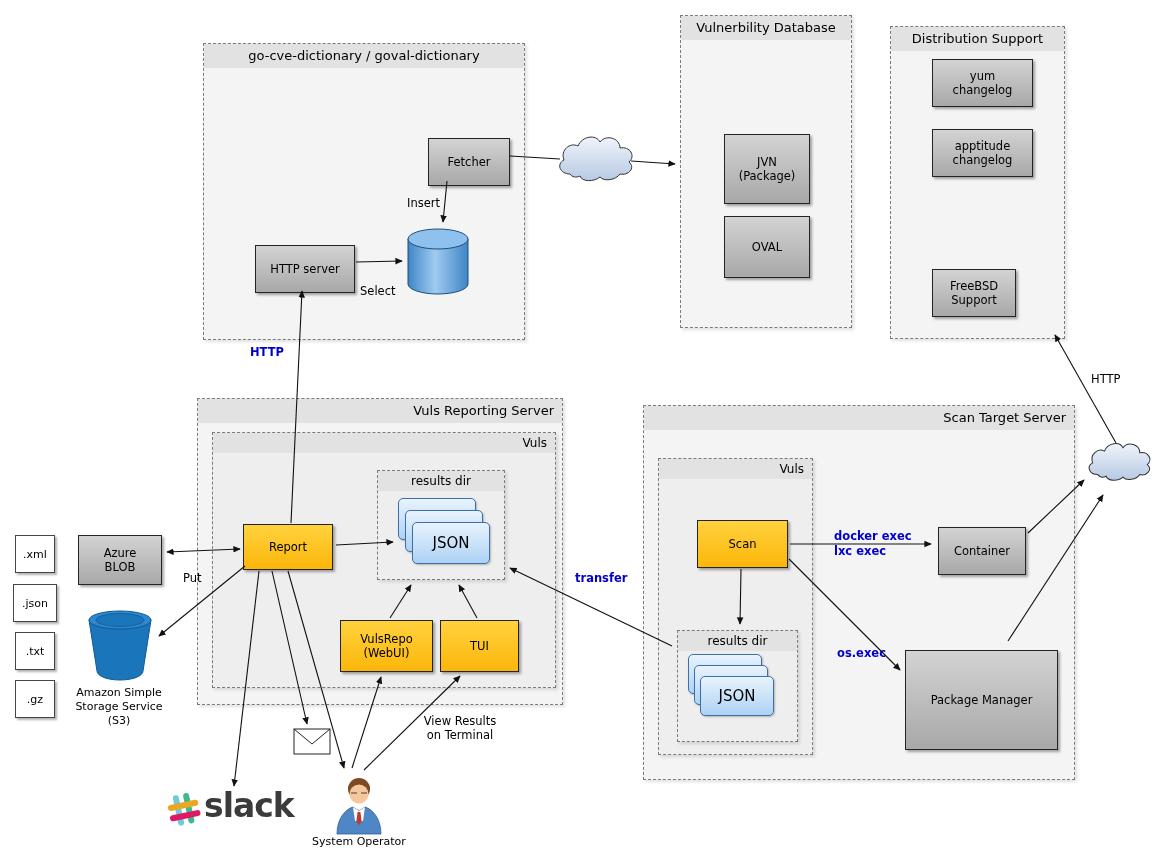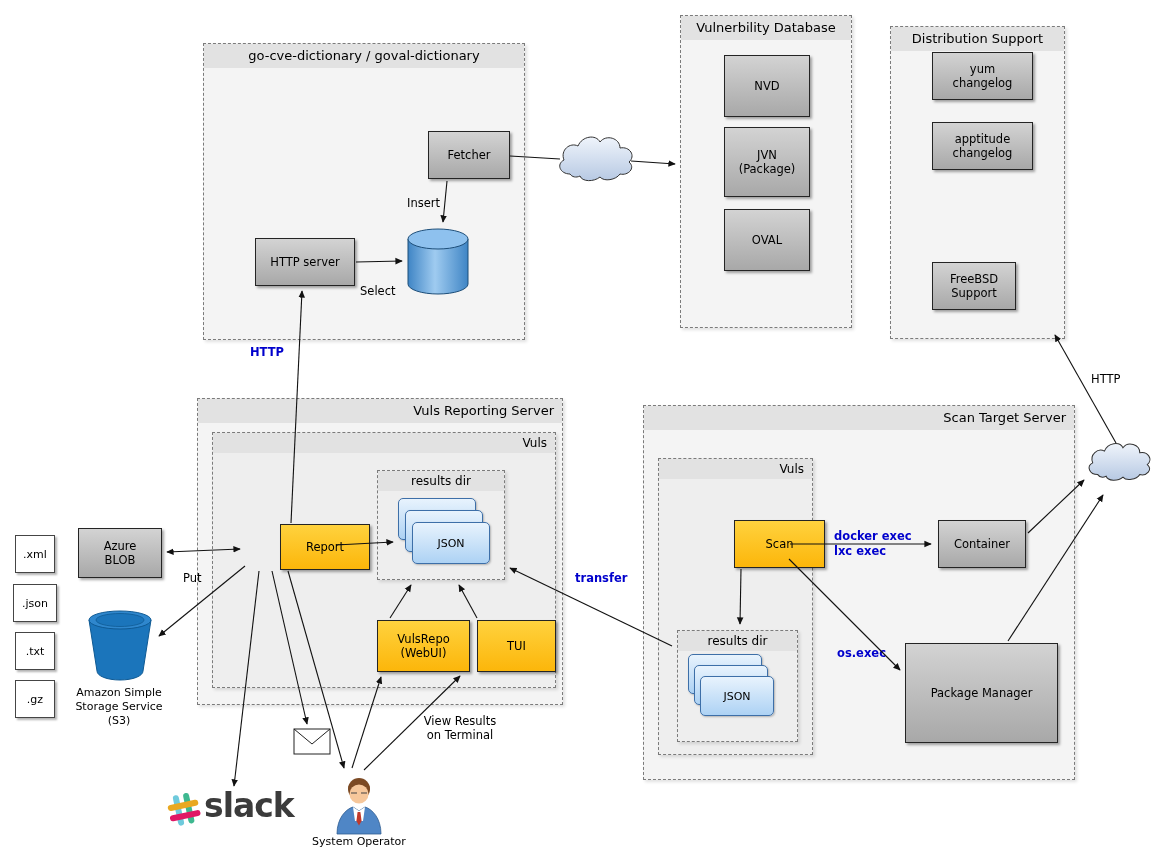--- a/index.html
+++ b/index.html
@@ -8,25 +8,25 @@
   .panel{position:absolute;border:1px dashed #7b7b7b;background:#f4f4f4;
          box-shadow:2px 2px 3px rgba(0,0,0,.12);box-sizing:border-box;}
   .panel.inner{background:#eeeeee;}
   .ptitle{position:absolute;left:0;top:0;right:0;height:24px;line-height:24px;background:#e2e2e2;
           font-size:13px;padding:0 8px;box-sizing:border-box;white-space:nowrap;overflow:hidden;}
   .ptitle.sm{height:20px;line-height:20px;font-size:12px;}
   .tc{text-align:center}.tr{text-align:right}
   .gbox,.ybox{position:absolute;display:flex;align-items:center;justify-content:center;text-align:center;
           font-size:11.5px;line-height:1.25;white-space:pre-line;border:1px solid #242424;
           box-shadow:1.5px 1.5px 2.5px rgba(0,0,0,.35);box-sizing:border-box;}
-  .gbox{background:linear-gradient(180deg,#d3d3d3,#a8a8a8);}
-  .ybox{background:linear-gradient(180deg,#ffd23e,#fcb60a);margin-left:37px;}
+  .gbox{background:linear-gradient(180deg,#d3d3d3,#a8a8a8);margin-top:7px;}
+  .ybox{background:linear-gradient(180deg,#ffd23e,#fcb60a);}
   .jcard{position:absolute;border:1px solid #3d6fa8;border-radius:5px;
          background:linear-gradient(180deg,#e8f3fd,#add2f4);box-shadow:1px 1px 2px rgba(0,0,0,.25);box-sizing:border-box;}
-  .jfront{display:flex;align-items:center;justify-content:center;font-size:11px;}
+  .jfront{display:flex;align-items:center;justify-content:center;font-size:15px;}
   .file{position:absolute;display:flex;align-items:center;justify-content:center;background:#fff;
         border:1px solid #454545;font-size:11px;box-shadow:1.5px 1.5px 2px rgba(0,0,0,.3);box-sizing:border-box;}
   .lbl{position:absolute;font-size:11.5px;line-height:1.25;white-space:pre-line;}
   .blue{color:#0000cc;font-weight:bold;}
   .slackword{position:absolute;font-size:33px;font-weight:bold;color:#3b3b3b;letter-spacing:-1px;line-height:1;}
   svg.overlay{position:absolute;left:0;top:0;z-index:20;pointer-events:none;}
 </style>
 </head>
 <body>
 
@@ -64,21 +64,20 @@
     <div class="ptitle sm tr">Vuls</div>
   </div>
 
   <div class="panel inner" style="left:677px;top:630px;width:121px;height:112px">
     <div class="ptitle sm tc">results dir</div>
   </div>
 
 
   <div class="gbox" style="left:428px;top:131px;width:82px;height:48px">Fetcher</div>
   <div class="gbox" style="left:255px;top:238px;width:100px;height:48px">HTTP server</div>
-  <div class="gbox" style="left:724px;top:55px;width:86px;height:62px">NVD</div>
   <div class="gbox" style="left:724px;top:127px;width:86px;height:70px">JVN
 (Package)</div>
   <div class="gbox" style="left:724px;top:209px;width:86px;height:62px">OVAL</div>
   <div class="gbox" style="left:932px;top:52px;width:101px;height:48px">yum
 changelog</div>
   <div class="gbox" style="left:932px;top:122px;width:101px;height:48px">apptitude
 changelog</div>
   <div class="gbox" style="left:932px;top:262px;width:84px;height:48px">FreeBSD Support</div>
   <div class="gbox" style="left:78px;top:528px;width:84px;height:50px">Azure
 BLOB</div>

